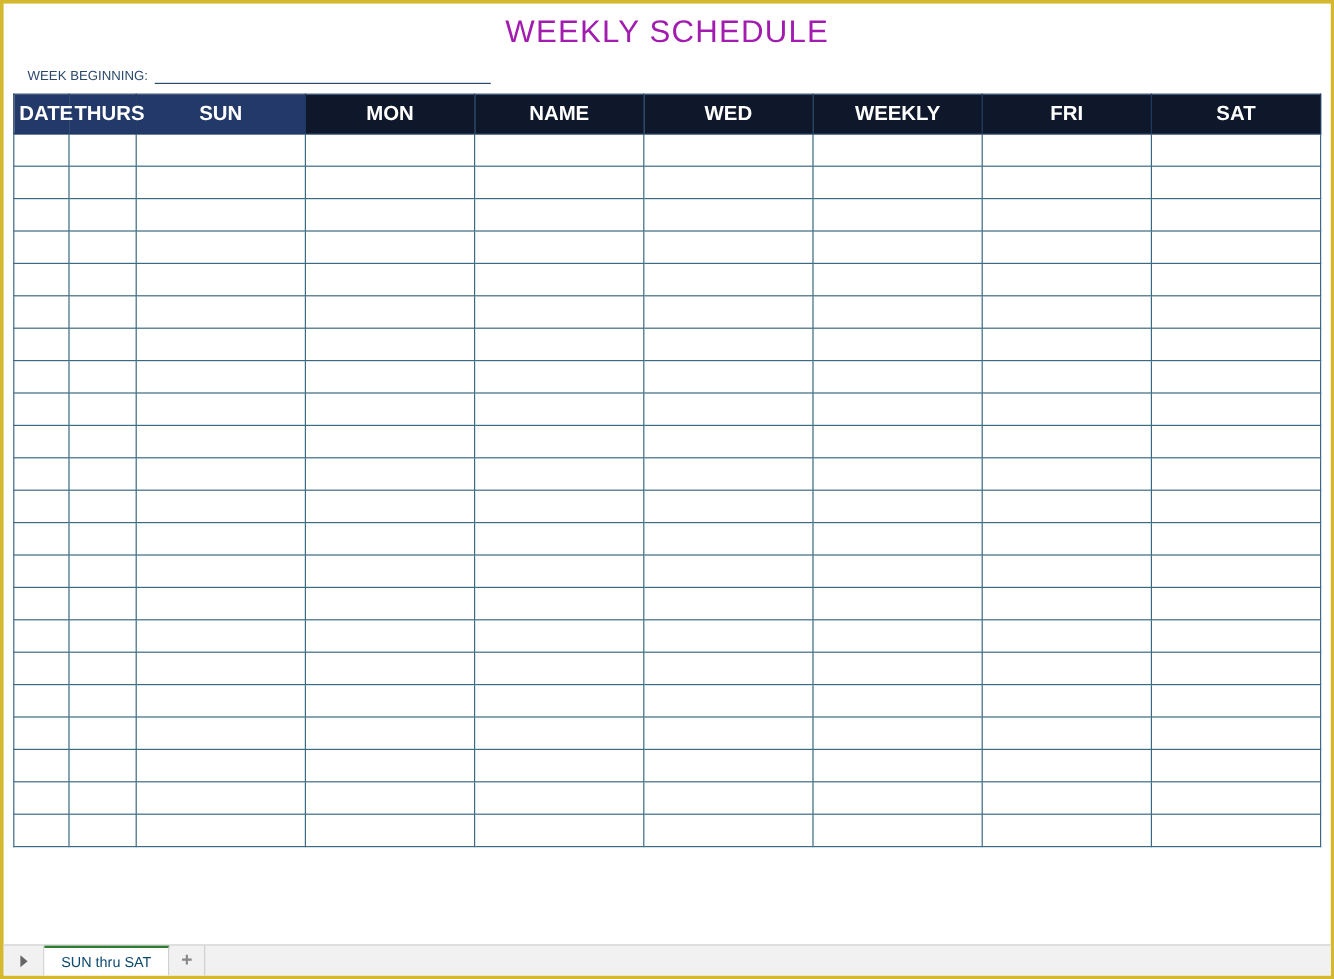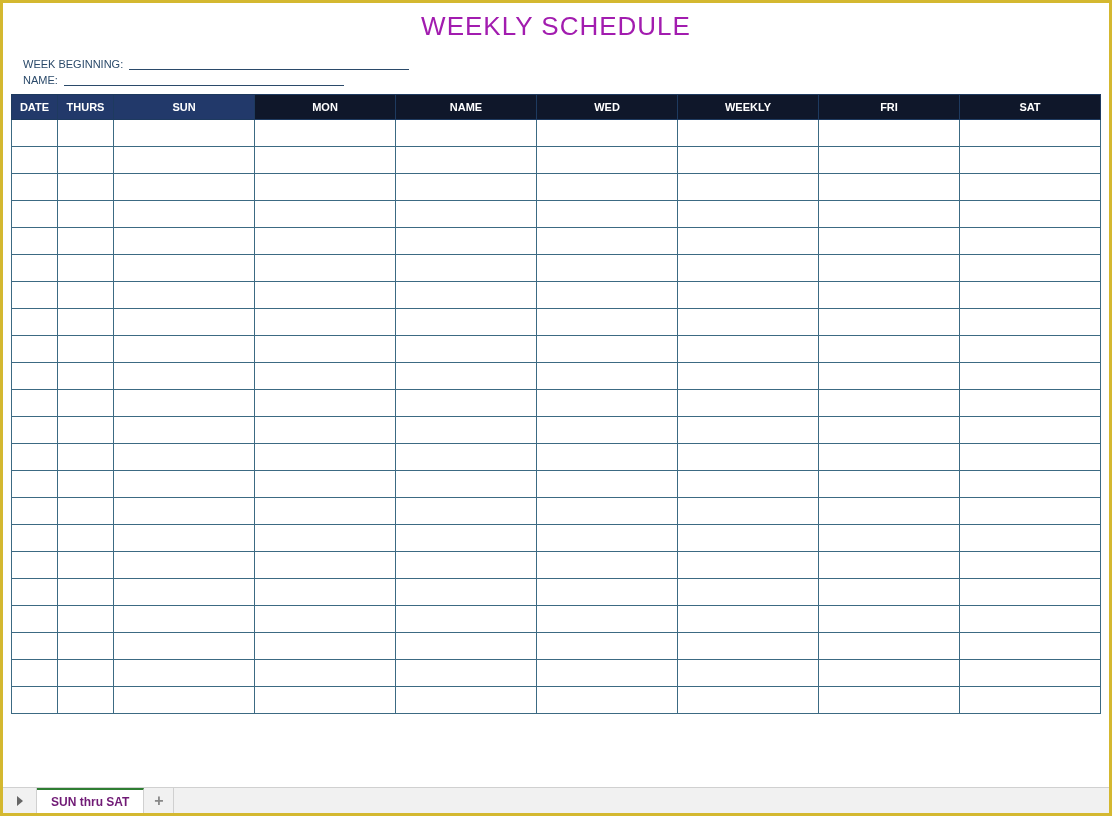--- a/index.html
+++ b/index.html
@@ -44,21 +44,21 @@
     table {
       width: 100%;
       border-collapse: collapse;
       table-layout: fixed;
     }
     col.c-date { width: 46px; }
     col.c-hours { width: 56px; }
     col.c-day { width: auto; }
     th {
       color: #fff;
-      font-size: 11px;
+      font-size: 17px;
       font-weight: bold;
       padding: 6px 4px;
       border: 1px solid #1e3a5f;
       text-align: center;
     }
     th.dark { background: #22396a; }
     th.light { background: #0f172a; }
     td {
       border: 1px solid #3c6a83;
       height: 27px;
@@ -80,22 +80,22 @@
       justify-content: center;
       border-right: 1px solid #d0d0d0;
       cursor: pointer;
     }
     .nav-btn svg { width: 10px; height: 10px; fill: #666; }
     .tab {
       padding: 0 14px;
       display: flex;
       align-items: center;
       font-size: 12px;
-      font-weight: bold;
-      color: #701a75;
+      font-weight: normal;
+      color: #0c4a6e;
       background: #fff;
       border-right: 1px solid #d0d0d0;
       border-top: 2px solid #2e7d32;
       cursor: pointer;
     }
     .add-tab {
       width: 30px;
       display: flex;
       align-items: center;
       justify-content: center;
@@ -109,24 +109,20 @@
 </head>
 <body>
 
 <div class="content">
   <h1 class="title">WEEKLY SCHEDULE</h1>
 
   <div class="meta-row">
     <div class="meta-field">
       <span class="meta-label">WEEK BEGINNING:</span>
       <input class="meta-input wb" value="" style="">
-    </div>
-    <div class="meta-field">
-      <span class="meta-label">NAME:</span>
-      <input class="meta-input nm" value="" style="">
     </div>
   </div>
 
   <table>
     <colgroup>
       <col class="c-date">
         <col class="c-hours">
       <col class="c-day">
         <col class="c-day">
         <col class="c-day">

